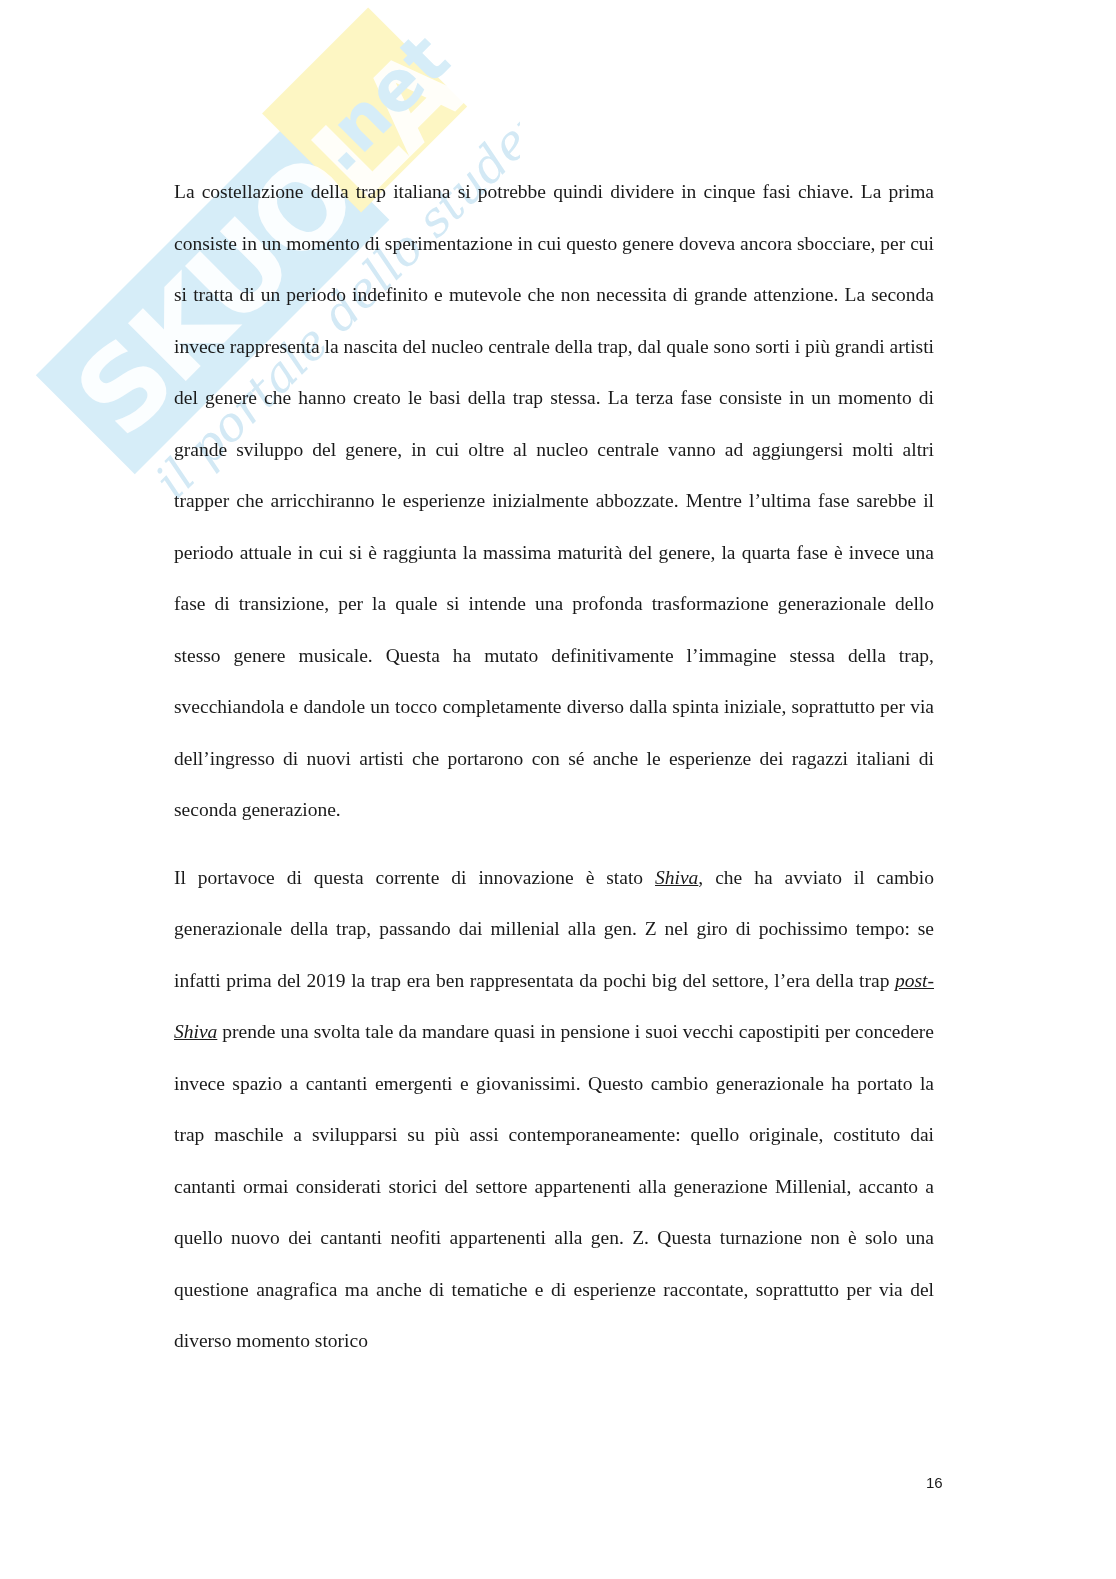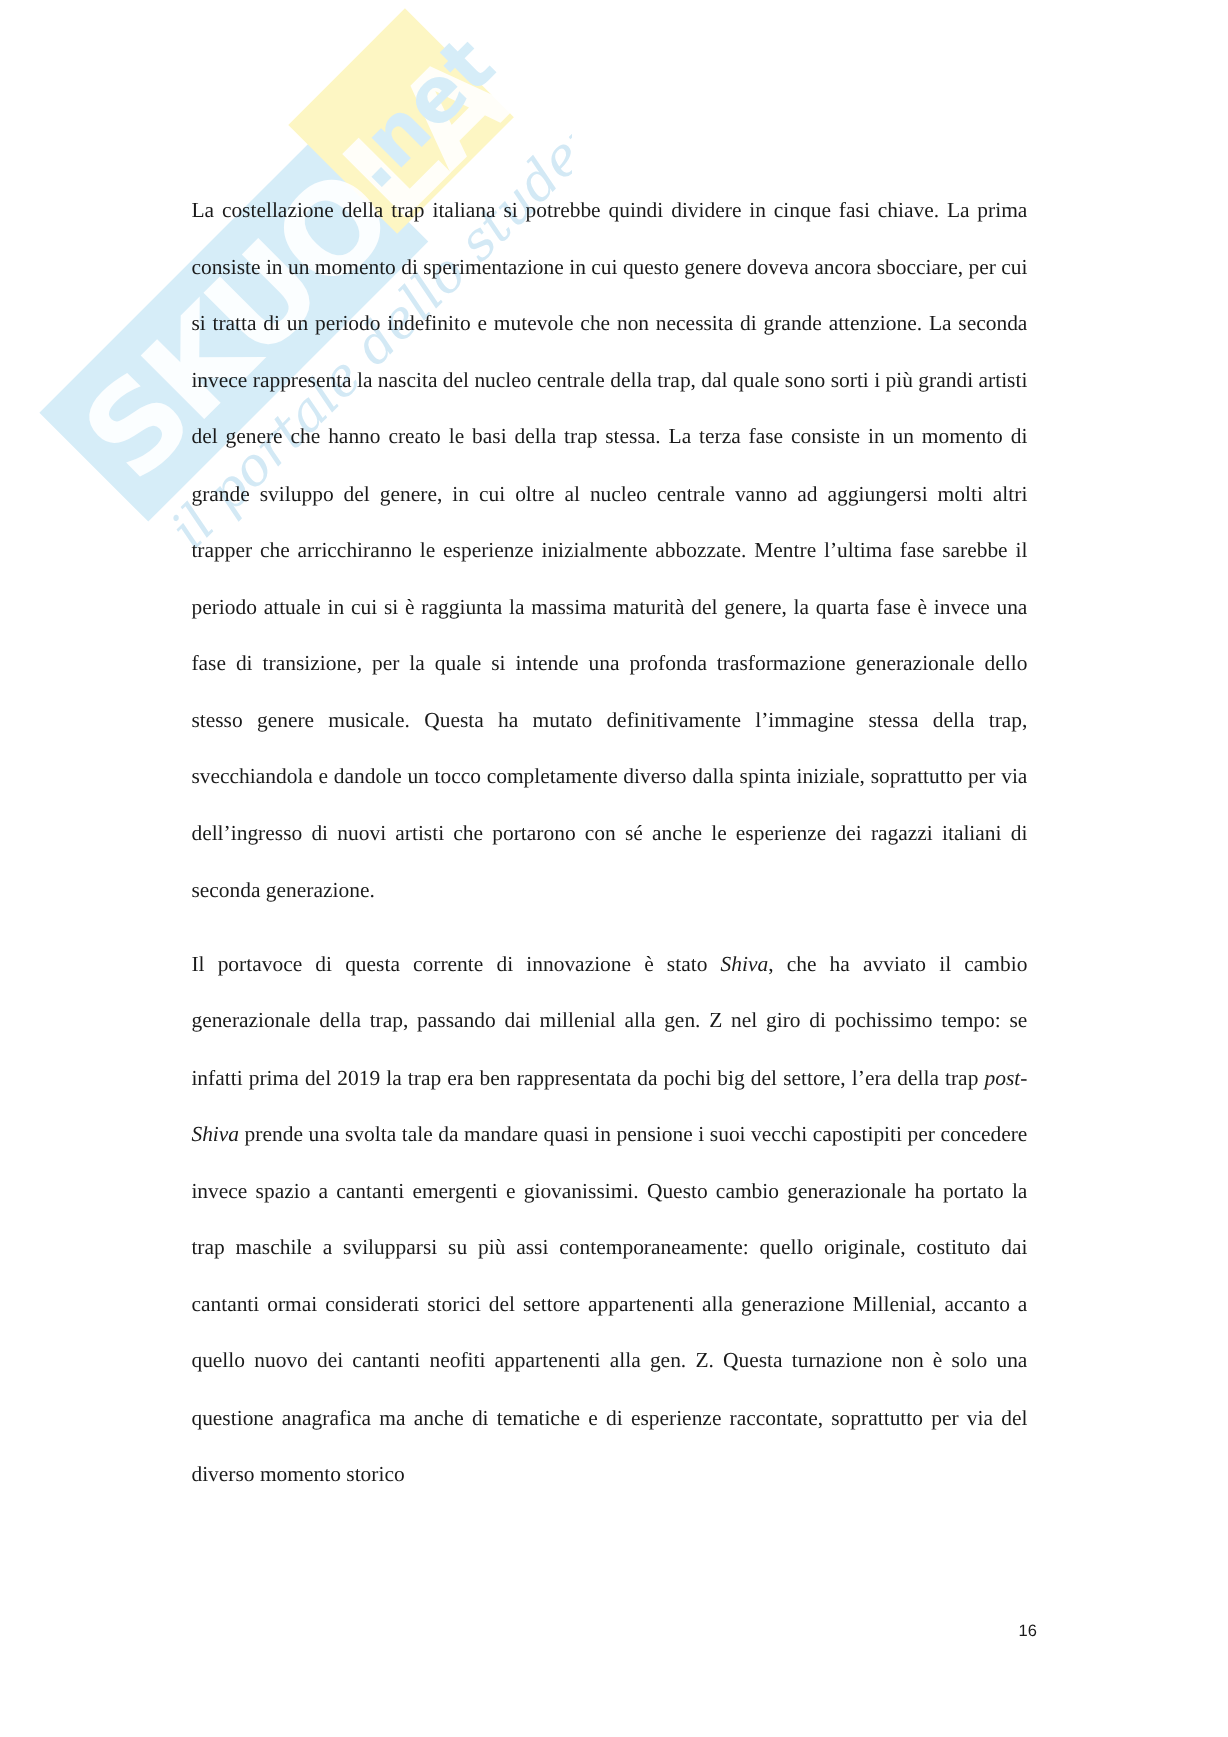--- a/index.html
+++ b/index.html
@@ -38,21 +38,21 @@
       font-family: "Liberation Serif", "DejaVu Serif", serif;
       font-size: 19.5px;
       line-height: 51.5px;
       color: #1a1a1a;
       text-align: justify;
     }
     .body-text p {
       margin: 16px;
       text-align: justify;
     }
-    .body-text em { font-style: italic; }
+    .body-text em { font-style: italic; text-decoration: underline; }
     .page-number {
       position: absolute;
       left: 926px;
       top: 1474px;
       font-family: "Liberation Sans", "DejaVu Sans", sans-serif;
       font-size: 15px;
       color: #1a1a1a;
       z-index: 1;
     }
   </style>

